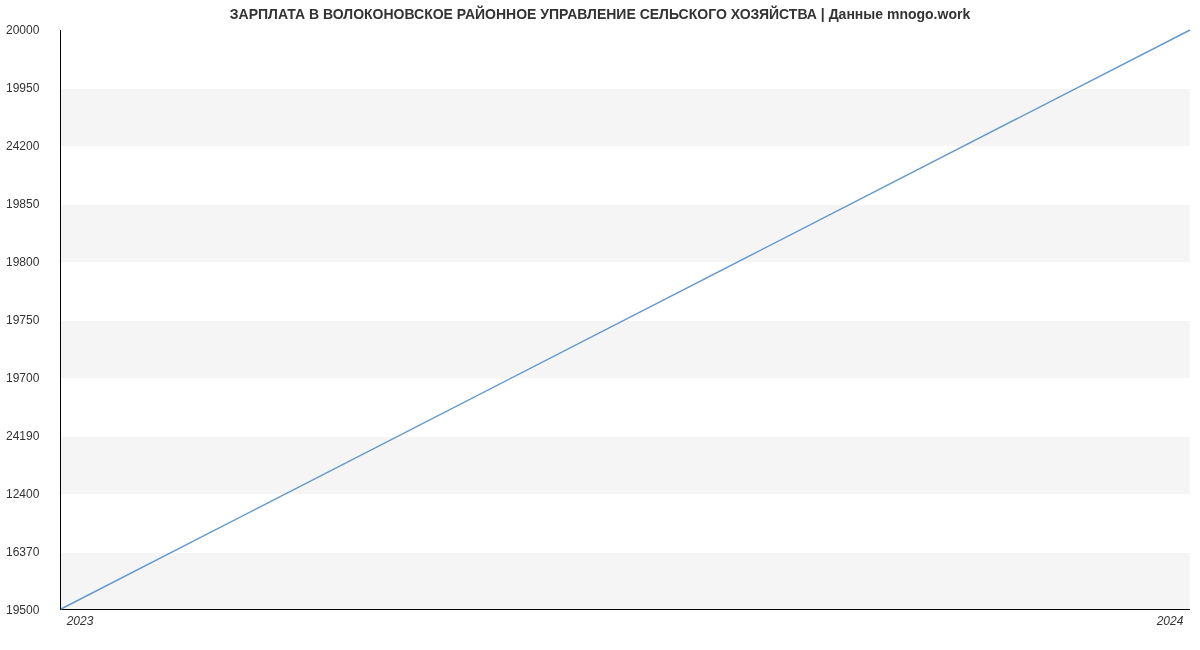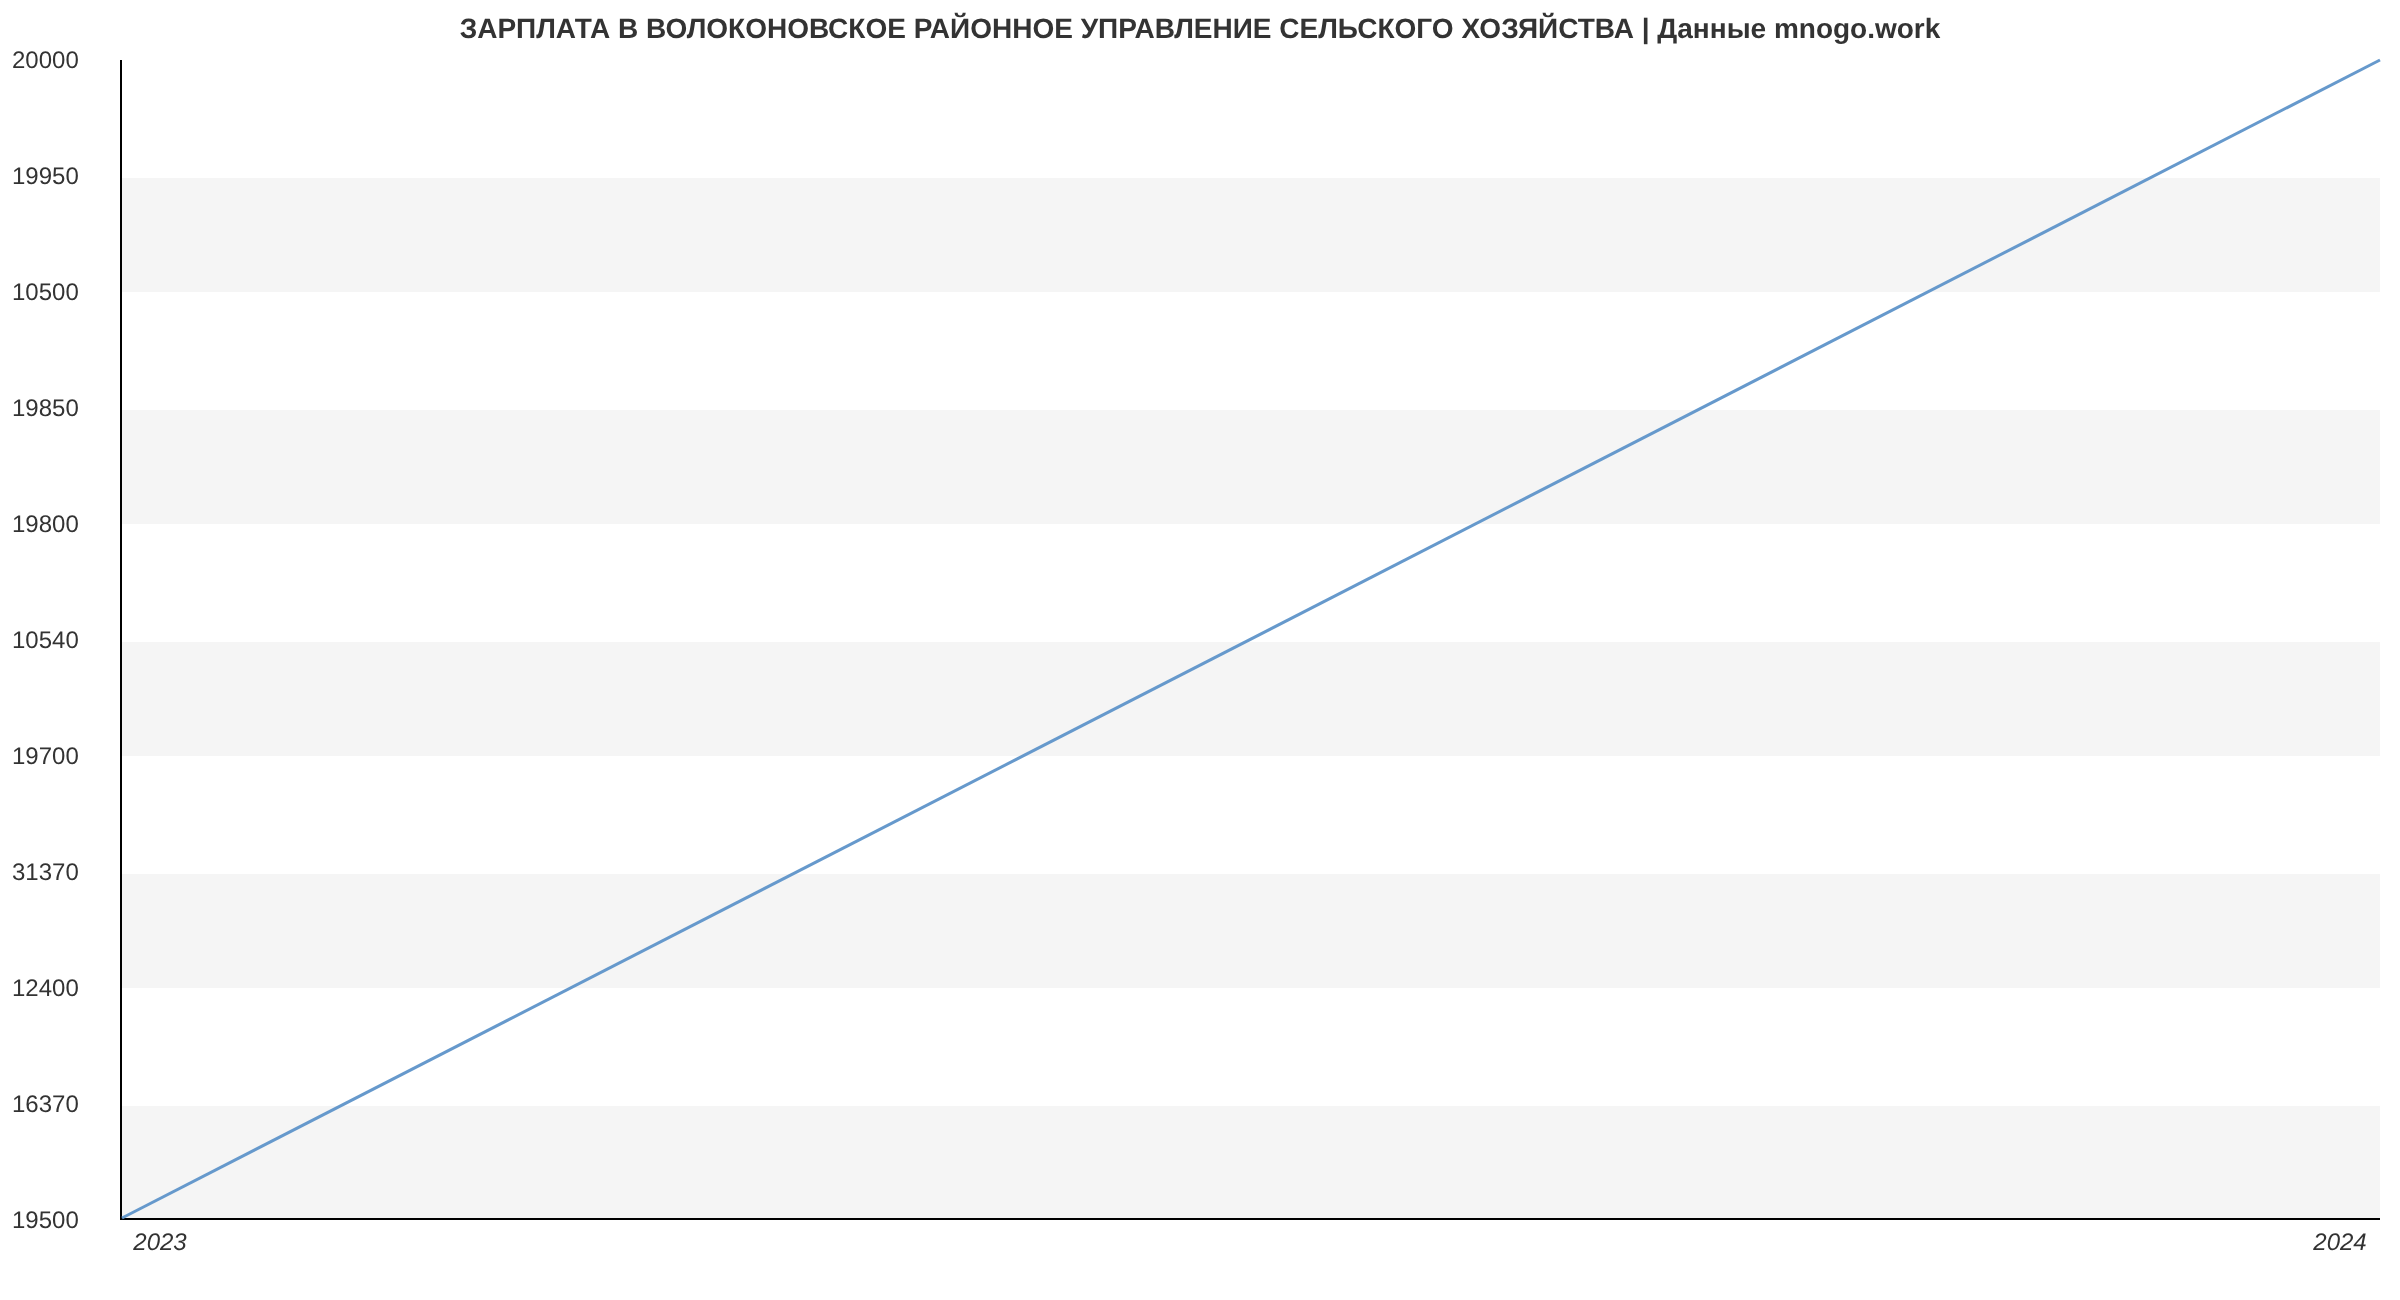--- a/index.html
+++ b/index.html
@@ -79,26 +79,26 @@
 </head>
 <body>
 
 <div class="chart-container">
 
   <div class="title">ЗАРПЛАТА В ВОЛОКОНОВСКОЕ РАЙОННОЕ УПРАВЛЕНИЕ СЕЛЬСКОГО ХОЗЯЙСТВА | Данные mnogo.work</div>
 
   <div class="ytick" style="top:610px">19500</div>
   <div class="ytick" style="top:552px">16370</div>
   <div class="ytick" style="top:494px">12400</div>
-  <div class="ytick" style="top:436px">31370</div>
+  <div class="ytick" style="top:436px">24190</div>
   <div class="ytick" style="top:378px">19700</div>
-  <div class="ytick" style="top:320px">10540</div>
+  <div class="ytick" style="top:320px">19750</div>
   <div class="ytick" style="top:262px">19800</div>
   <div class="ytick" style="top:204px">19850</div>
-  <div class="ytick" style="top:146px">10500</div>
+  <div class="ytick" style="top:146px">24200</div>
   <div class="ytick" style="top:88px">19950</div>
   <div class="ytick" style="top:30px">20000</div>
 
   <div class="xtick" style="left:80px">2023</div>
   <div class="xtick" style="left:1170px">2024</div>
 
   <div class="plot-area">
 
     <div class="hband" style="top:0px;   height:58px"></div>
     <div class="hband" style="top:116px; height:58px"></div>

